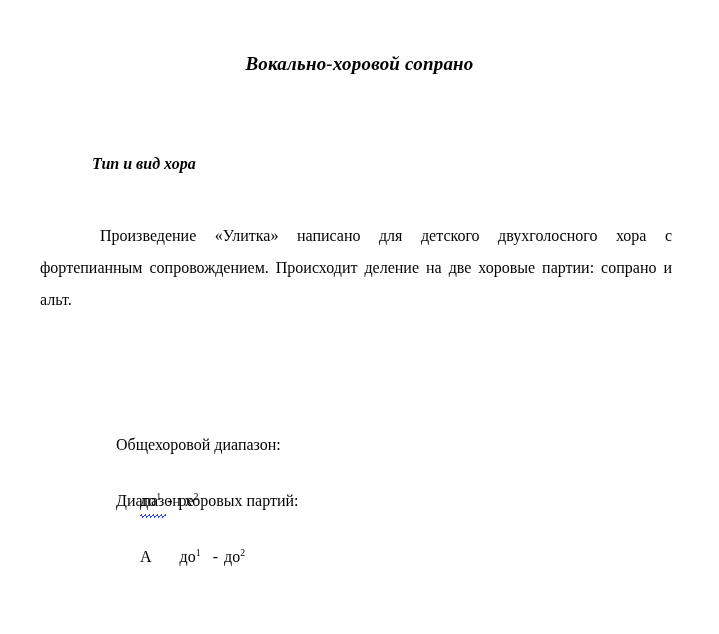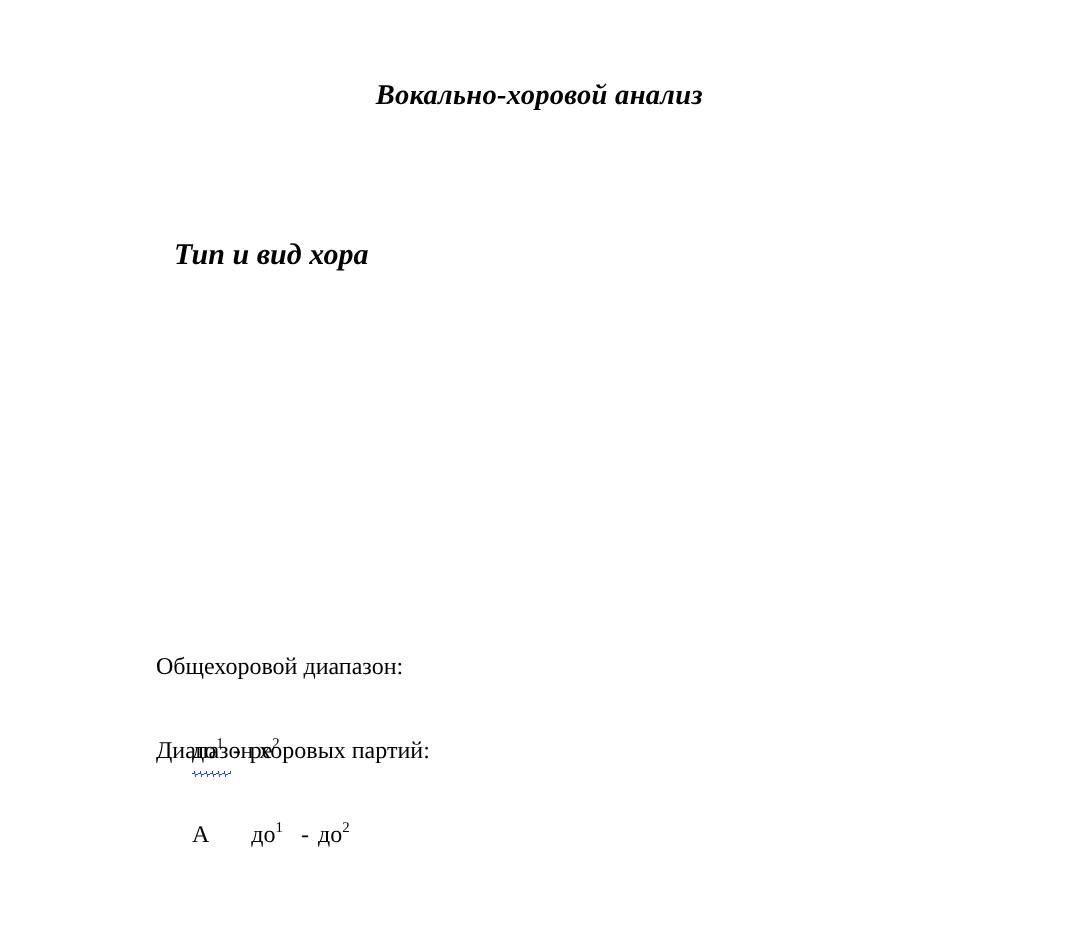--- a/index.html
+++ b/index.html
@@ -29,22 +29,22 @@
     font-size: 19px;
     font-weight: bold;
     font-style: italic;
     letter-spacing: 0.2px;
     line-height: 1.2;
   }
 
   
   .section-heading {
     position: absolute;
-    left: 116px;
-    font-size: 20px;
+    left: 92px;
+    font-size: 16px;
     font-weight: bold;
     font-style: italic;
     line-height: 1.25;
     white-space: nowrap;
   }
 
   #heading-type { top: 141px; }
   #heading-range { top: 365px; }
 
   
@@ -58,21 +58,21 @@
     text-align: justify;
     text-align-last: left;
     text-indent: 60px;
     text-justify: inter-word;
     hyphens: none;
   }
 
   
   .range-block {
     position: absolute;
-    left: 104px;
+    left: 116px;
     top: 431px;
     font-size: 16px;
     line-height: 28px;
   }
 
   .range-line {
     white-space: pre;
     height: 28px;
     line-height: 28px;
   }
@@ -104,24 +104,25 @@
   }
 
   .tabgap { display: inline-block; width: 28px; }
   .smallgap { display: inline-block; width: 6px; }
 </style>
 </head>
 <body>
 
 <div class="page">
 
-  <h1 class="doc-title">Вокально-хоровой анализ</h1>
+  <h1 class="doc-title">Вокально-хоровой сопрано</h1>
 
   <h2 class="section-heading" id="heading-type">Тип и вид хора</h2>
 
+  <p class="body-paragraph">Произведение «Улитка» написано для детского двухголосного хора с фортепианным сопровождением. Происходит деление на две хоровые партии: сопрано и альт.</p>
 
 
   <div class="range-block">
 
     <div class="range-line">Общехоровой диапазон:</div>
 
     <div class="range-line">
       <span class="squiggle"><span>до</span><sup>1</sup></span><span class="smallgap"></span><span>-</span><span class="smallgap"></span><span>ре</span><sup>2</sup>
     </div>
 

